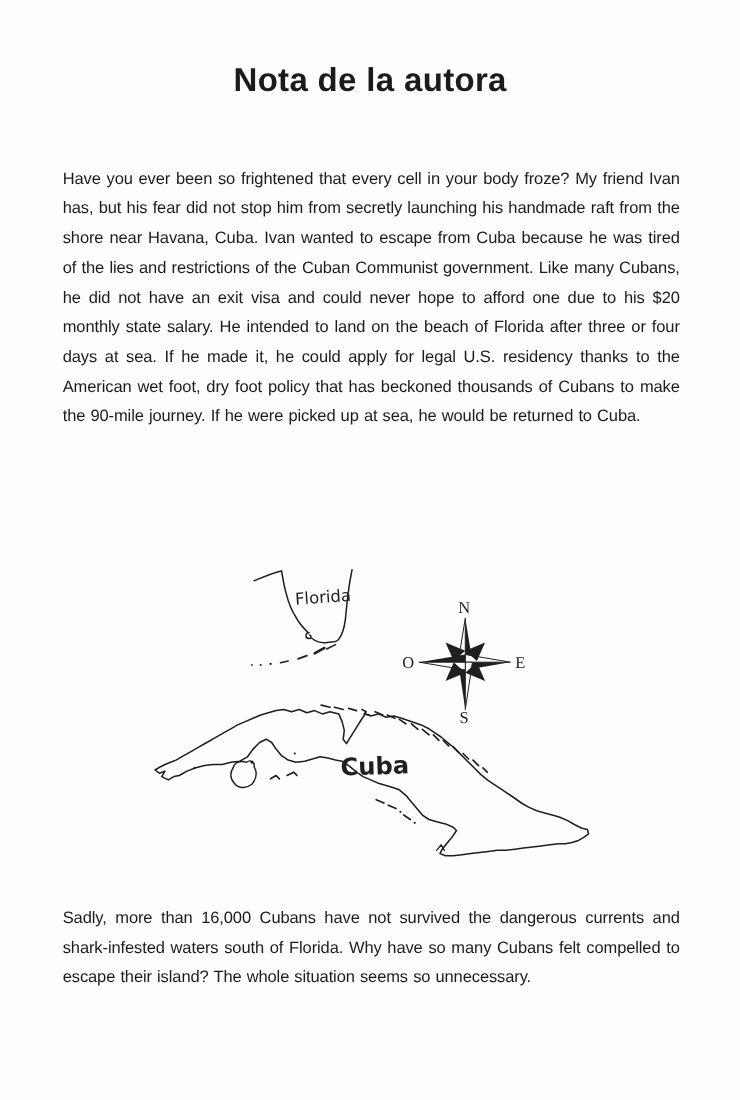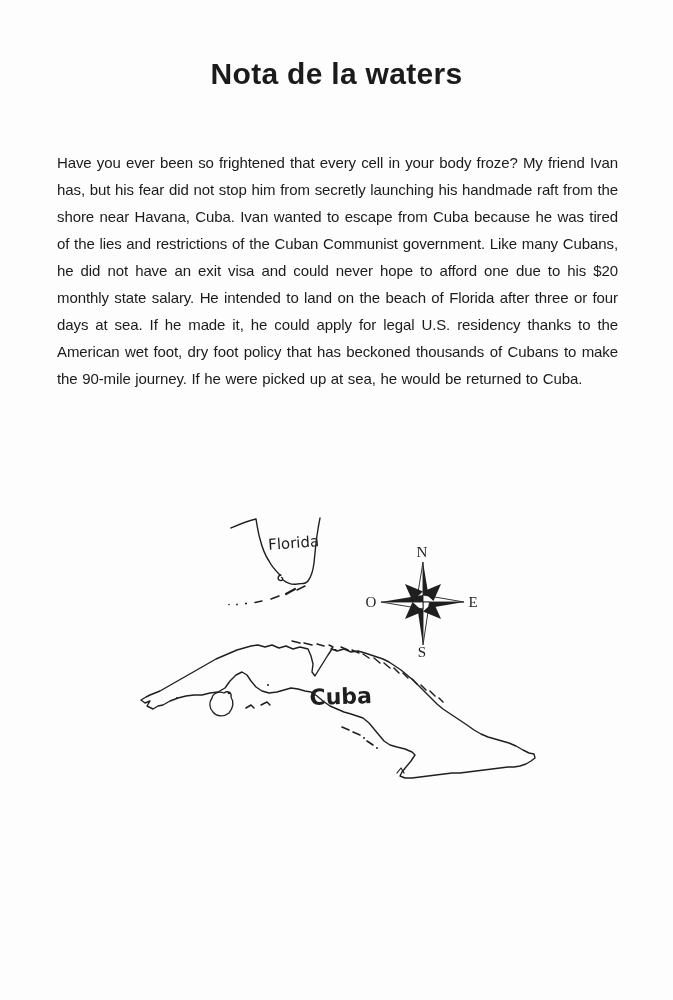--- a/index.html
+++ b/index.html
@@ -40,21 +40,21 @@
     font-family:"Liberation Serif",serif;
     font-size:15px;
     fill:var(--ink,#1f1f1f);
   }
 </style>
 </head>
 <body>
 
 <div class="page">
 
-  <h1 class="title">Nota de la waters</h1>
+  <h1 class="title">Nota de la autora</h1>
 
   <p class="para p1">Have you ever been so frightened that every cell in your body froze? My friend Ivan has, but his fear did not stop him from secretly launching his handmade raft from the shore near Havana, Cuba. Ivan wanted to escape from Cuba because he was tired of the lies and restrictions of the Cuban Communist government. Like many Cubans, he did not have an exit visa and could never hope to afford one due to his $20 monthly state salary. He intended to land on the beach of Florida after three or four days at sea. If he made it, he could apply for legal U.S. residency thanks to the American wet foot, dry foot policy that has beckoned thousands of Cubans to make the 90-mile journey. If he were picked up at sea, he would be returned to Cuba.</p>
 
   <figure class="map">
     <svg width="673" height="310" viewBox="0 0 673 310" xmlns="http://www.w3.org/2000/svg">
 
       <path class="ink" stroke-width="1.4" d="M 231 23 C 238 20 247 16 256 14 C 257 20 258 27 260 34 C 262 42 265 50 269 56 C 272 62 276 66 280 70"></path>
       <path class="ink" stroke-width="1.3" d="M 281 70 c -3.5 0.5 -4 5 -0.5 5.5 c 2.5 0.3 3 -2.5 1 -3.2"></path>
       <path class="ink" stroke-width="1.4" d="M 283 75 C 287 78 292 80 297 79 C 301 78 305 80 308 76 C 311 72 313 66 314 58 C 315 48 316 36 318 24 C 318.7 20 319.5 16 320 13"></path>
       <text class="maplabel" x="294" y="43" font-size="15" text-anchor="middle" transform="rotate(-4 294 43)">Florida</text>
@@ -135,14 +135,15 @@
         <path class="ink" stroke-width="1.5" d="M 439 193 l 4 4"></path>
       </g>
 
       <path class="ink" stroke-width="1.2" d="M 397 268 l 4 -5 l 3 5"></path>
 
       <circle class="inkfill" cx="177" cy="193" r="1"></circle>
       <circle class="inkfill" cx="268" cy="180" r="1"></circle>
     </svg>
   </figure>
 
+  <p class="para p2">Sadly, more than 16,000 Cubans have not survived the dangerous currents and shark-infested waters south of Florida. Why have so many Cubans felt compelled to escape their island? The whole situation seems so unnecessary.</p>
 
 </div>
 
 </body></html>

